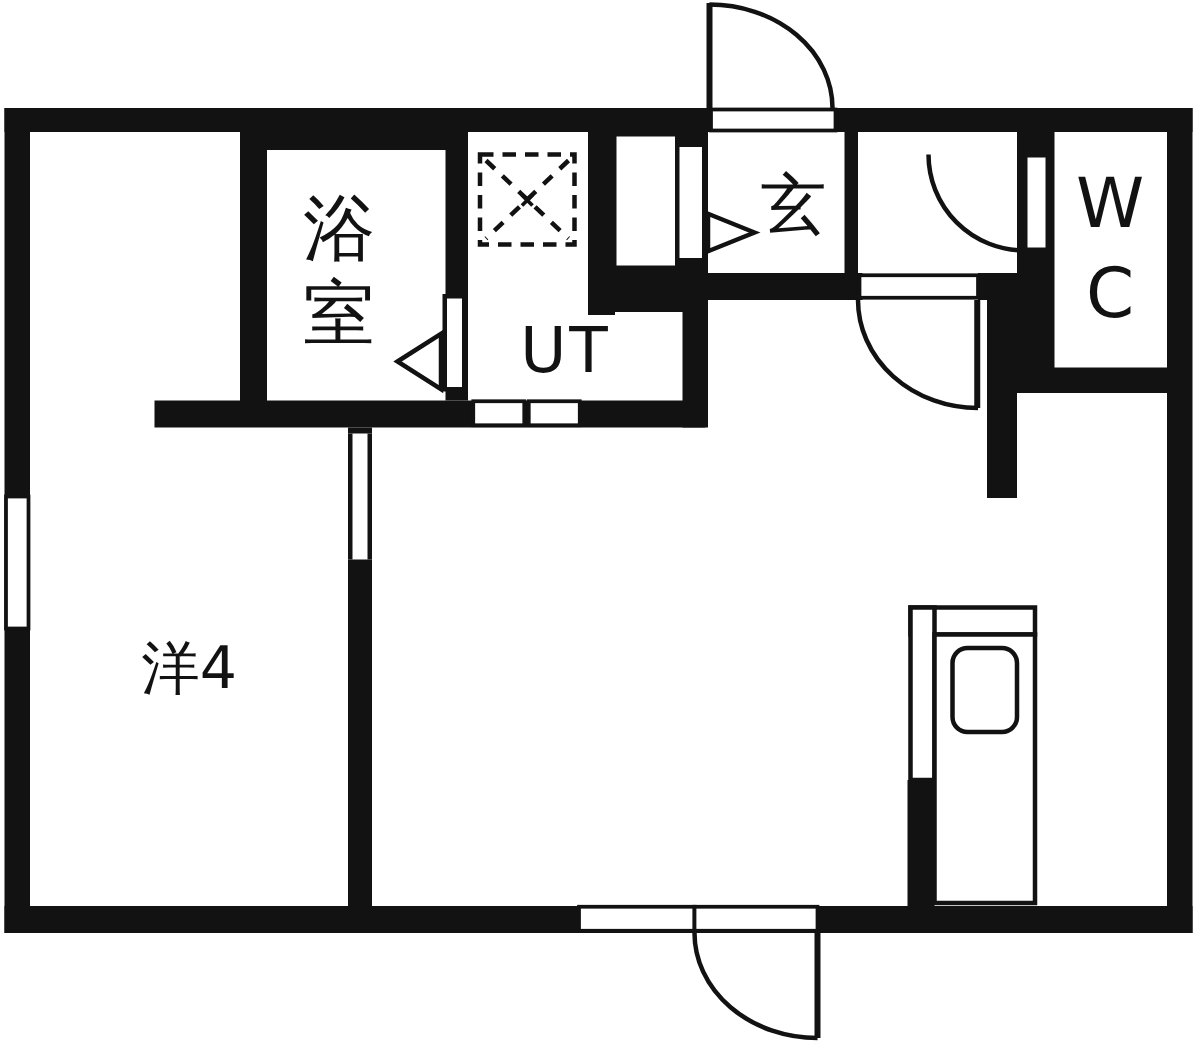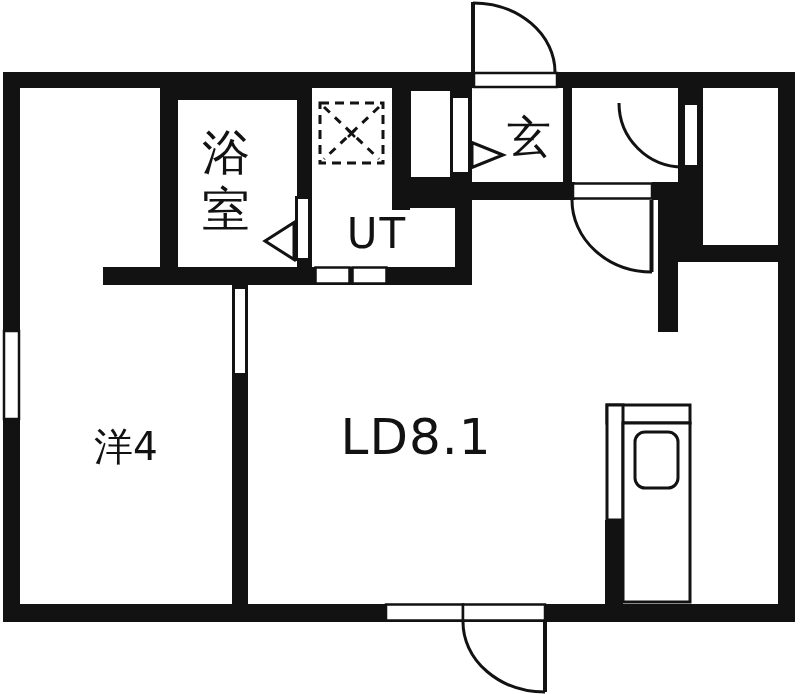--- a/index.html
+++ b/index.html
@@ -112,15 +112,15 @@
       <rect x="607" y="405" width="83" height="18"></rect>
       <rect x="607" y="405" width="16" height="115"></rect>
       <rect x="623" y="423" width="67" height="179"></rect>
       <rect x="635" y="432" width="43" height="56" rx="10" ry="10"></rect>
     </g>
   </svg>
 
   <div class="room-label lbl-ut">UT</div>
   <div class="room-label lbl-bath">浴室</div>
   <div class="room-label lbl-genkan">玄</div>
+  <div class="room-label lbl-wc">WC</div>
   <div class="room-label lbl-western">洋4</div>
-  <div class="room-label lbl-ld">LD8.1</div>
 </div>
 
 </body></html>

